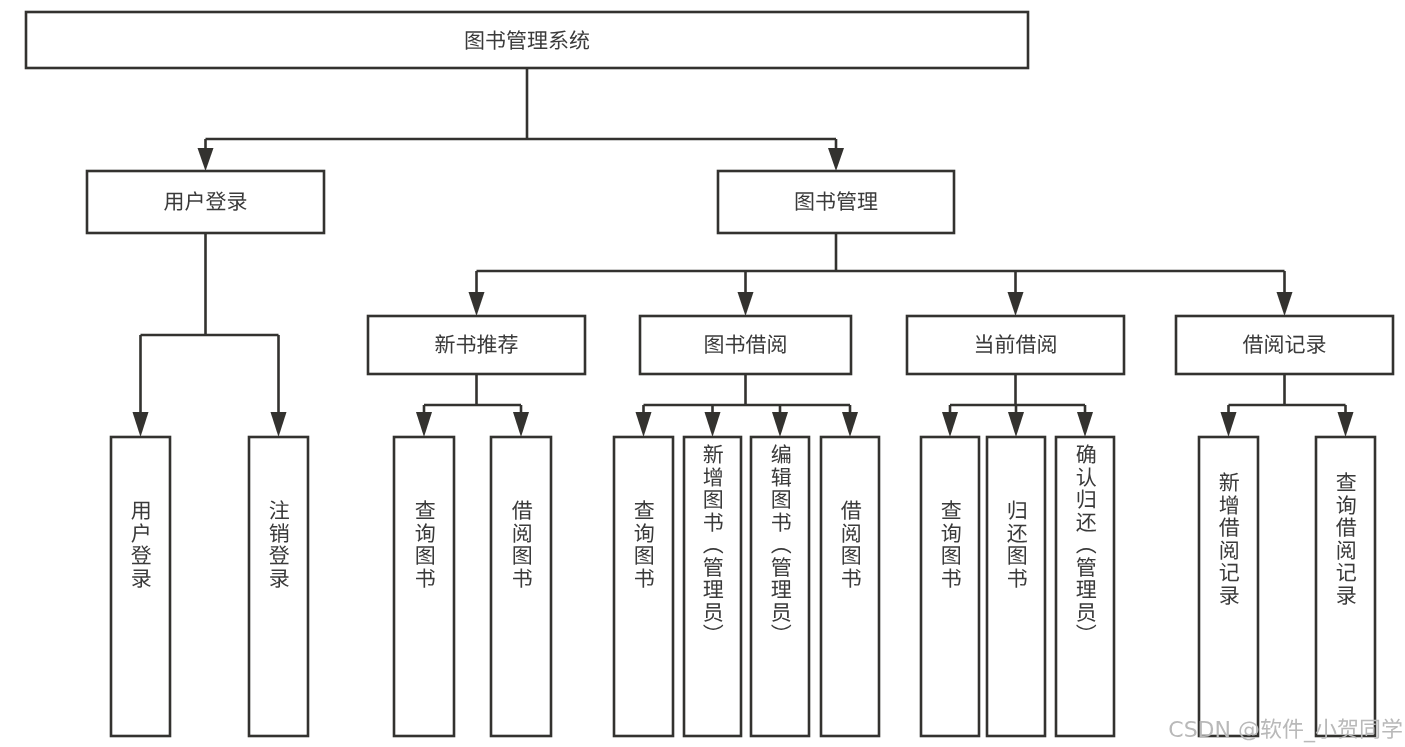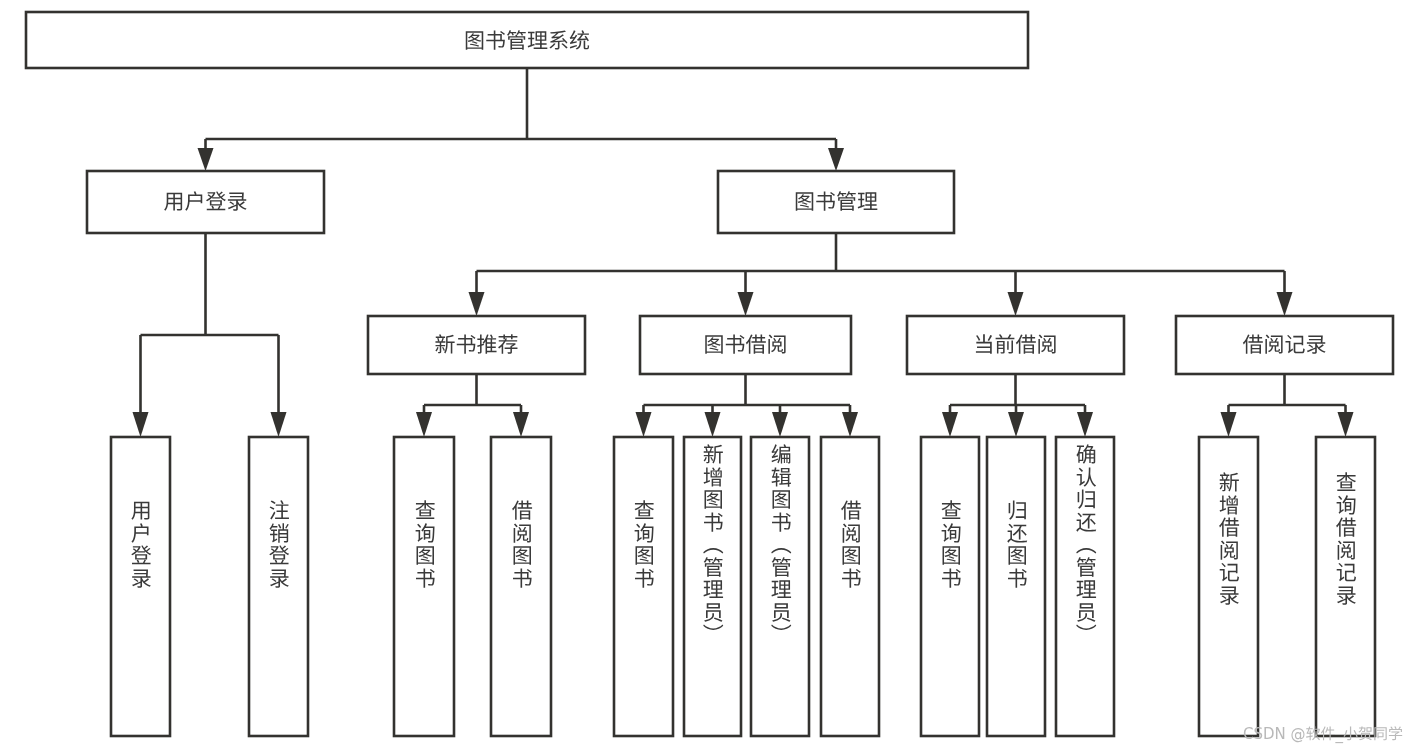--- a/index.html
+++ b/index.html
@@ -62,21 +62,21 @@
     letter-spacing: 1.5px;
     white-space: nowrap;
     user-select: none;
     pointer-events: none;
   }
   .watermark {
     position: absolute;
     right: 8px;
     bottom: 4px;
     font-family: "DejaVu Sans", "Liberation Sans", sans-serif;
-    font-size: 15px;
+    font-size: 22px;
     color: #b9b9b9;
     white-space: nowrap;
     user-select: none;
   }
 </style>
 </head>
 <body>
 
 <div id="diagram-root">
 

